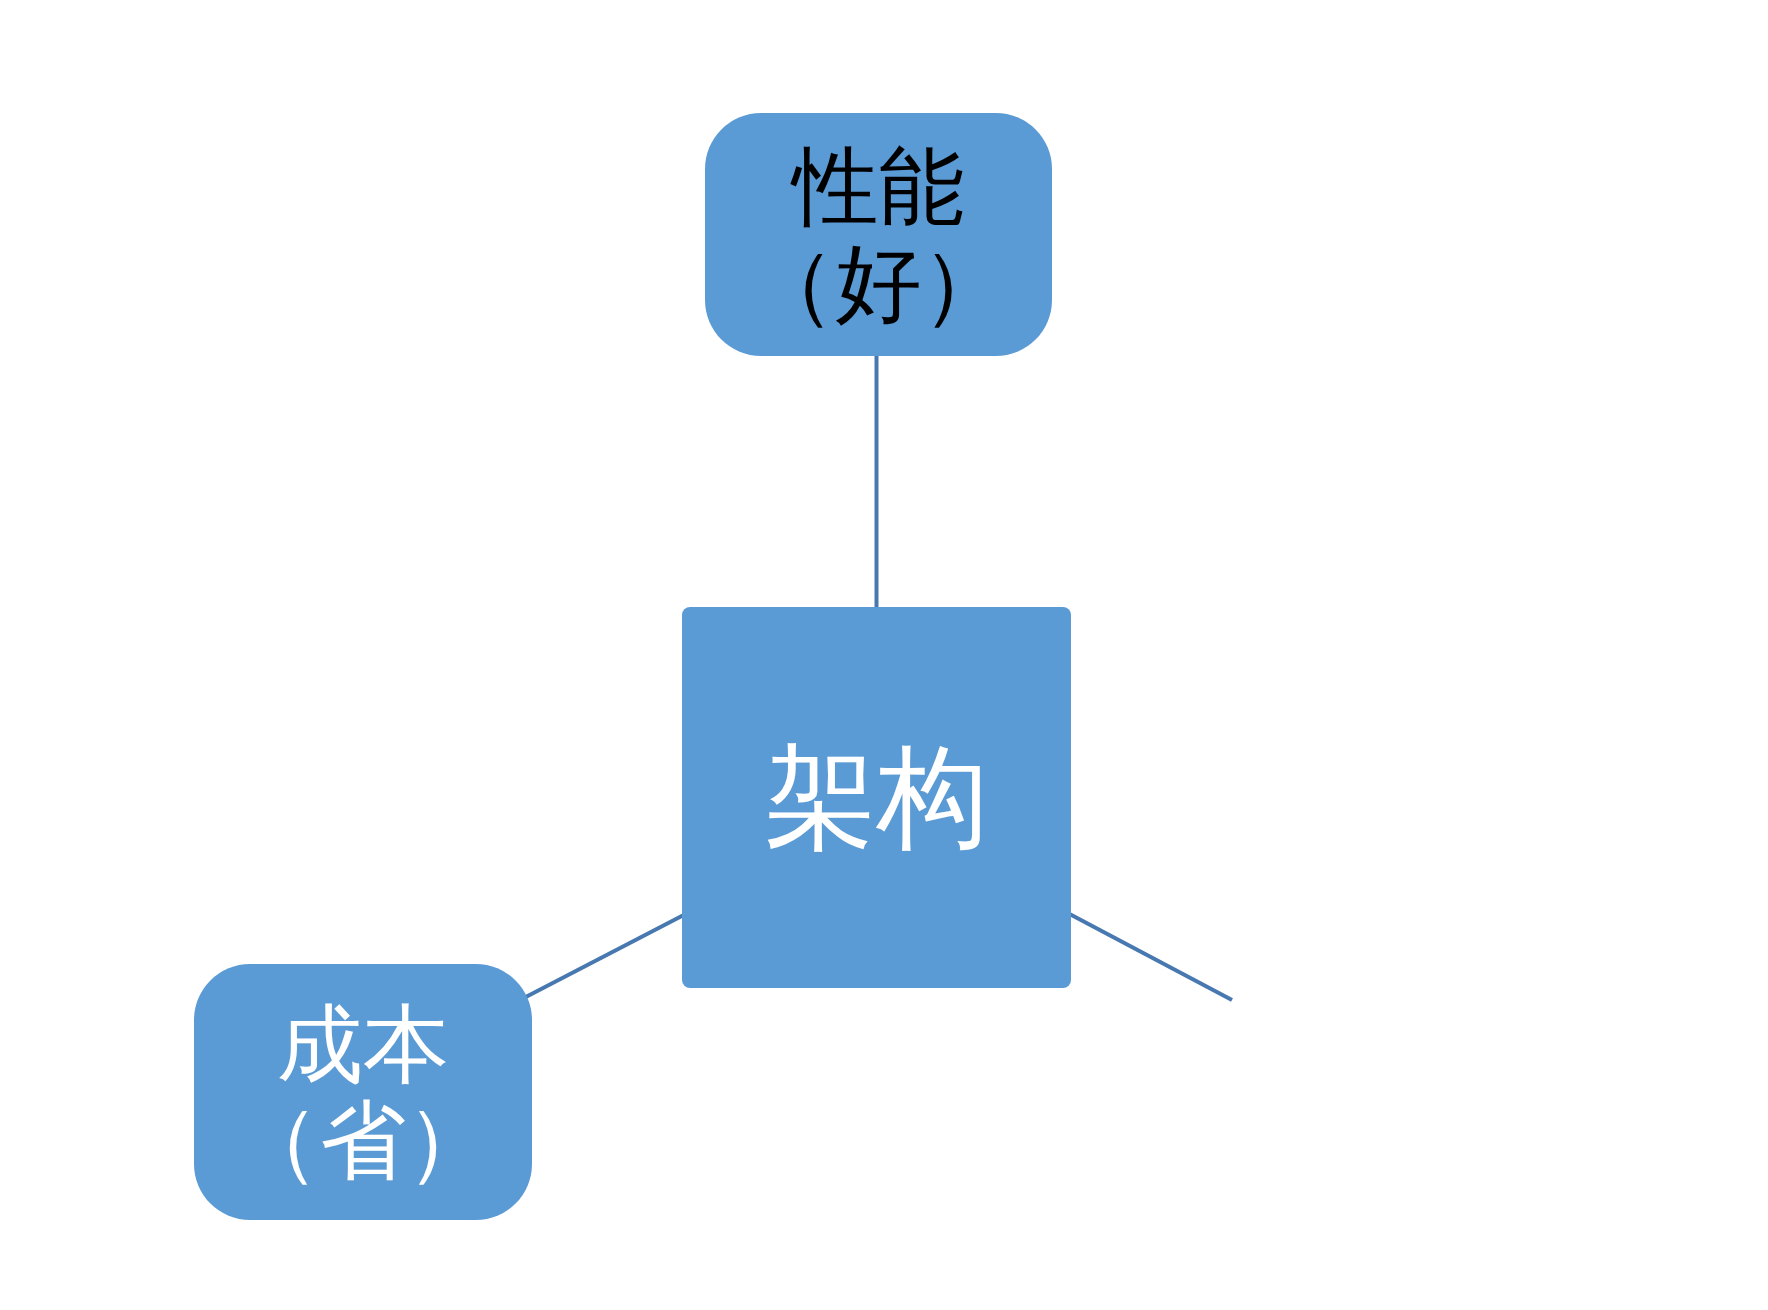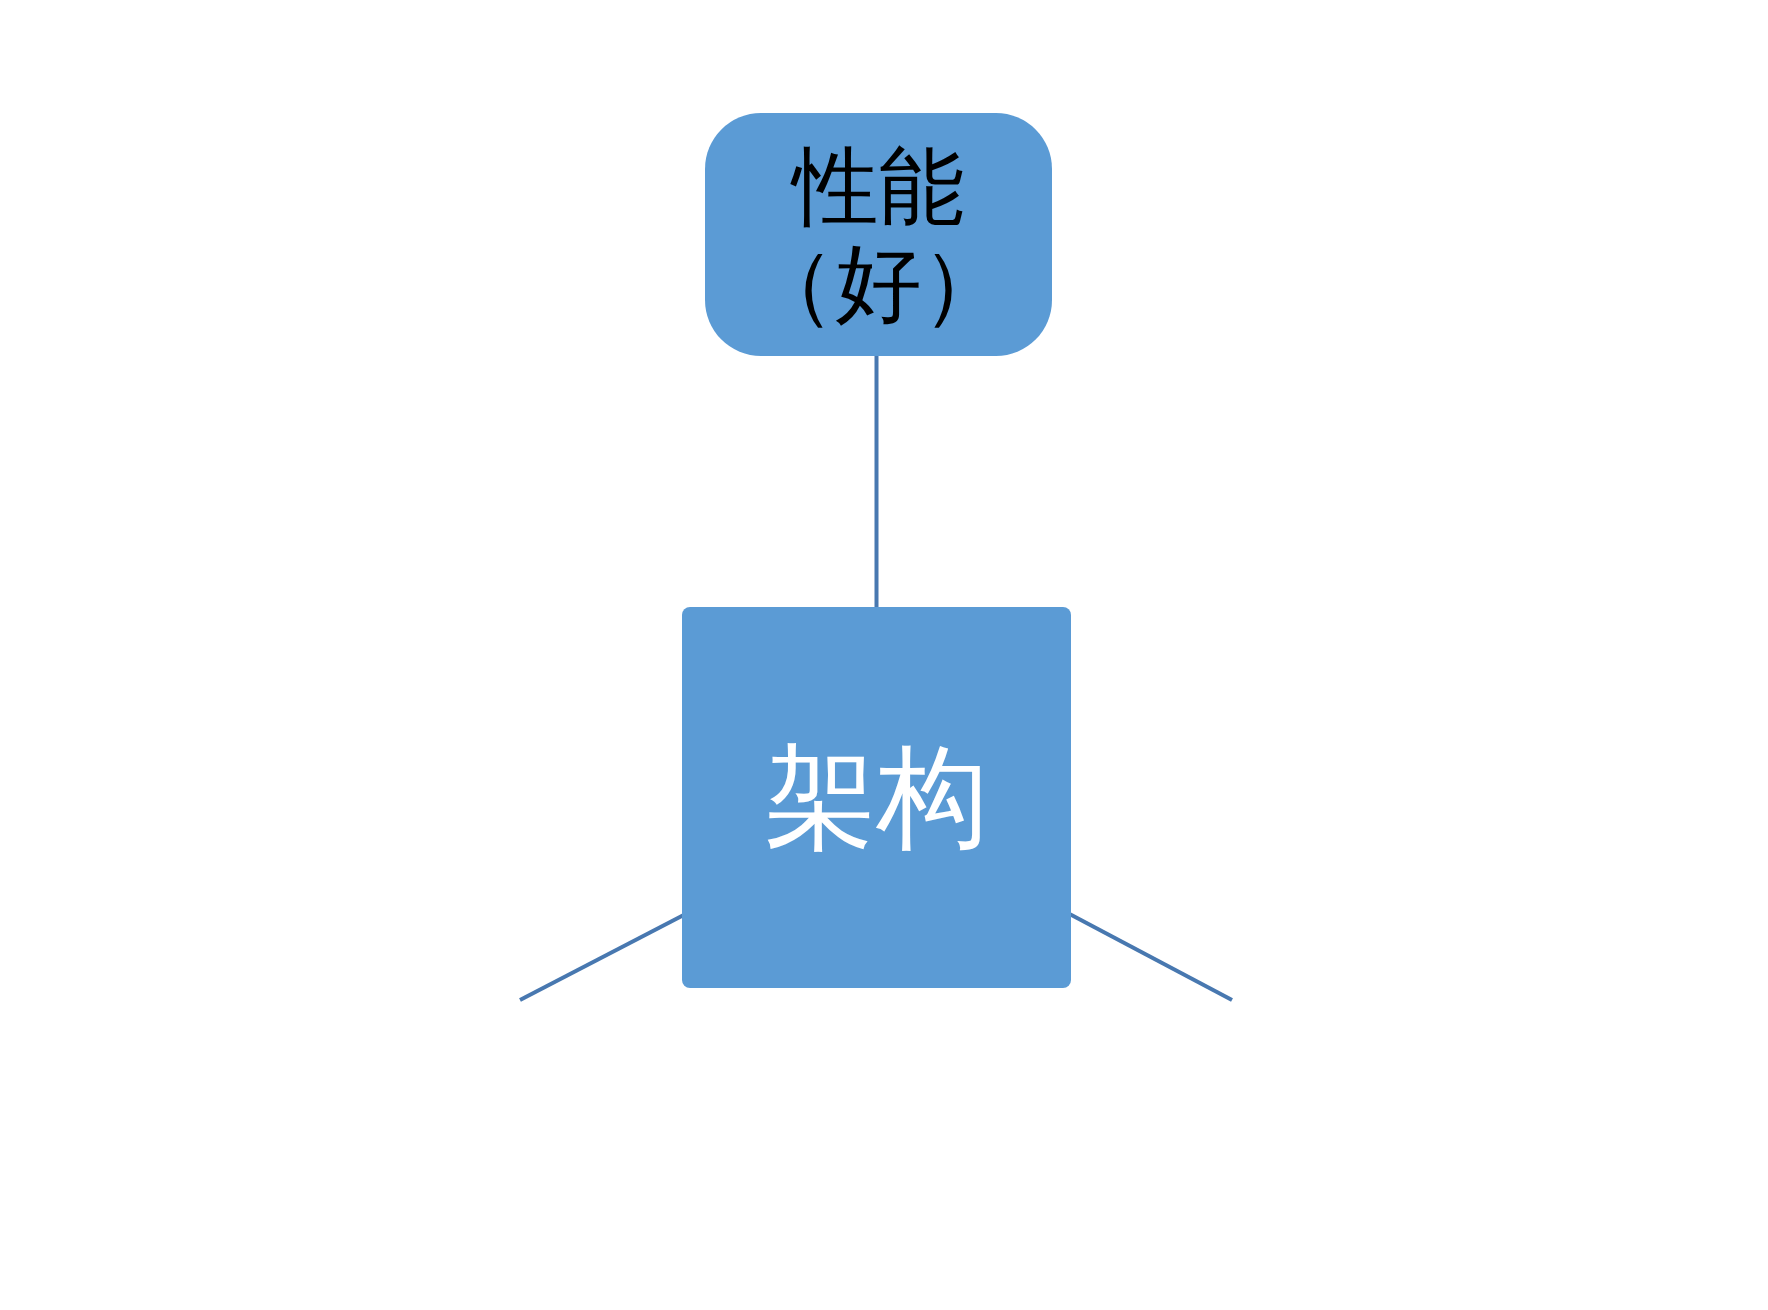--- a/index.html
+++ b/index.html
@@ -80,15 +80,19 @@
 
   <div class="node node-top" style="background: rgb(91, 155, 213); color: #000000;">
     <span>性能</span>
     <span>（好）</span>
   </div>
 
   <div class="node node-center" style="background: rgb(91, 155, 213); color: rgb(255, 255, 255);">
     <span>架构</span>
   </div>
 
+  <div class="node node-bl" style="background: rgb(91, 155, 213); color: rgb(255, 255, 255);">
+    <span>成本</span>
+    <span>（省）</span>
+  </div>
 
 
 </div>
 
 </body></html>

